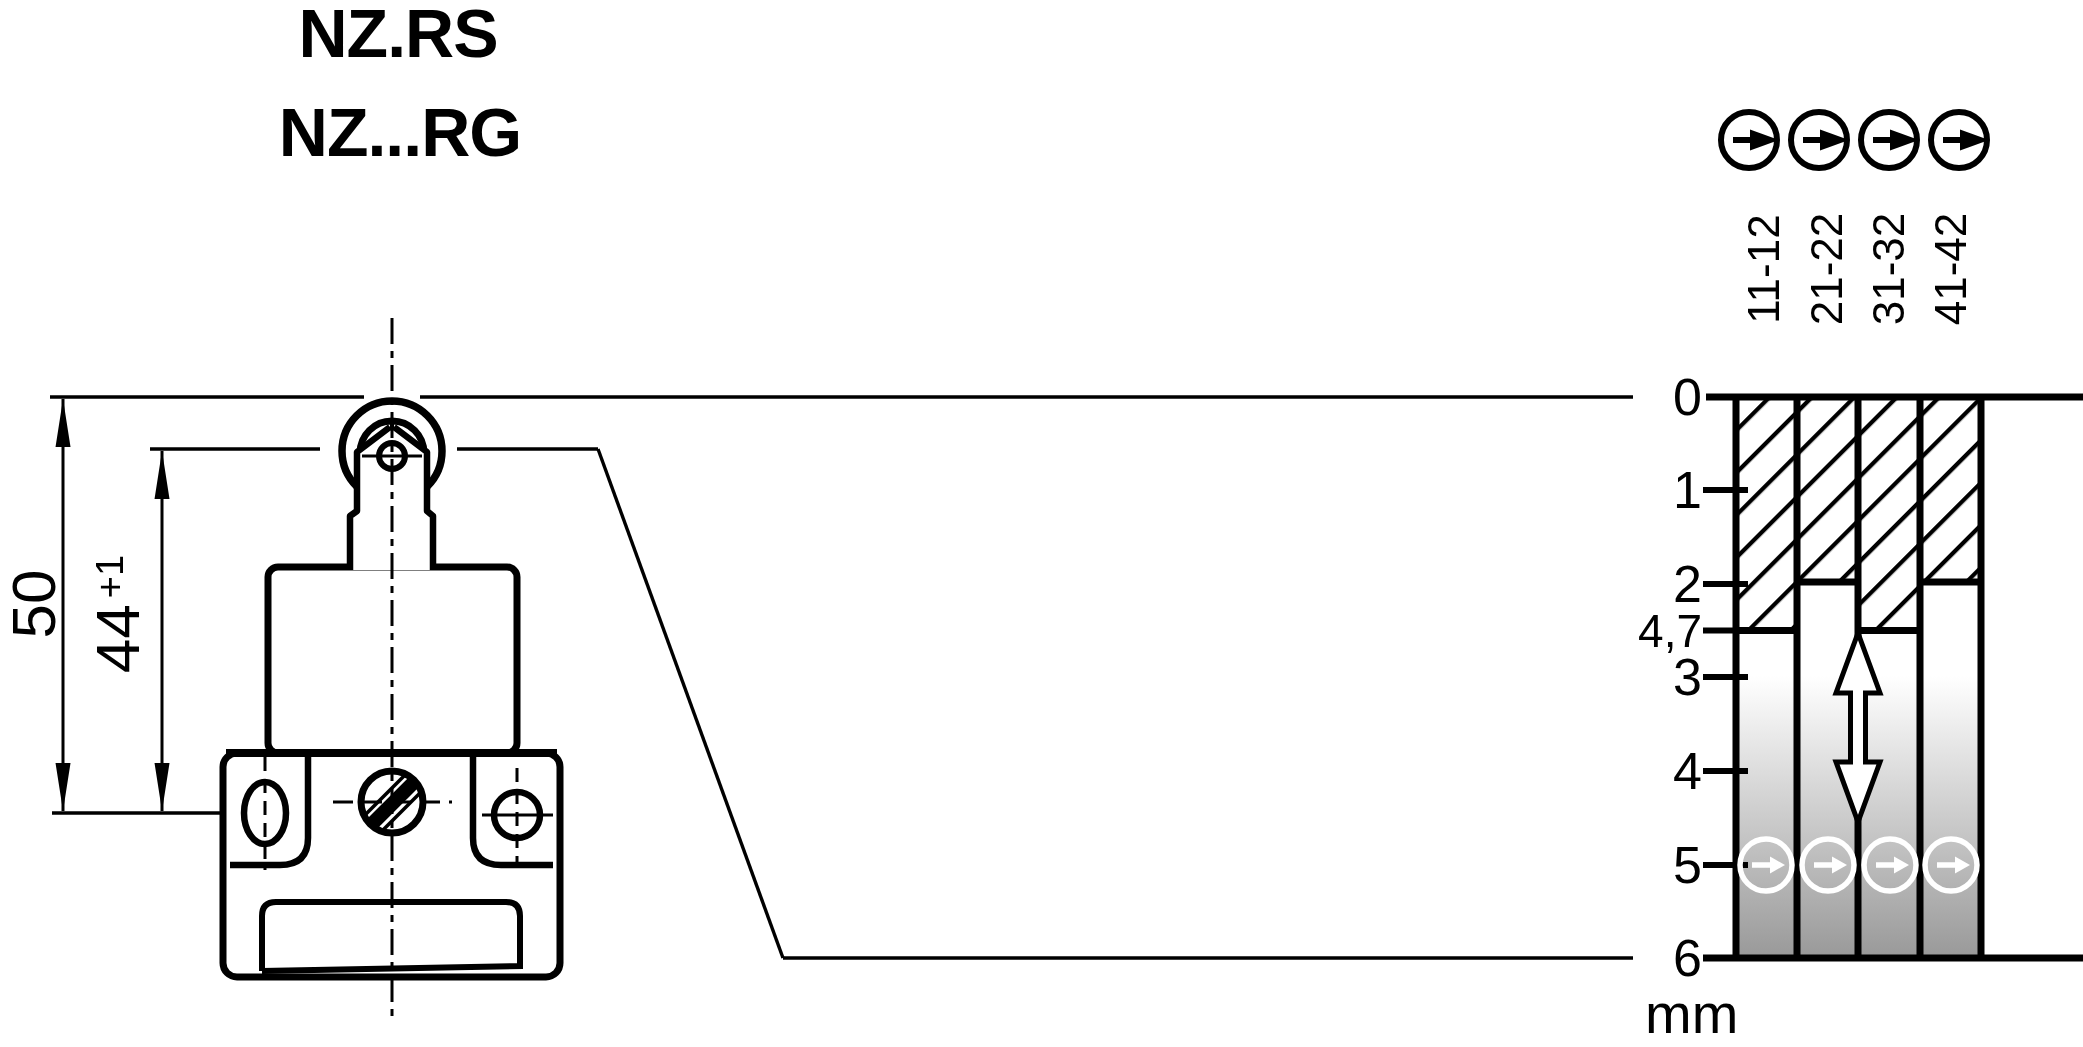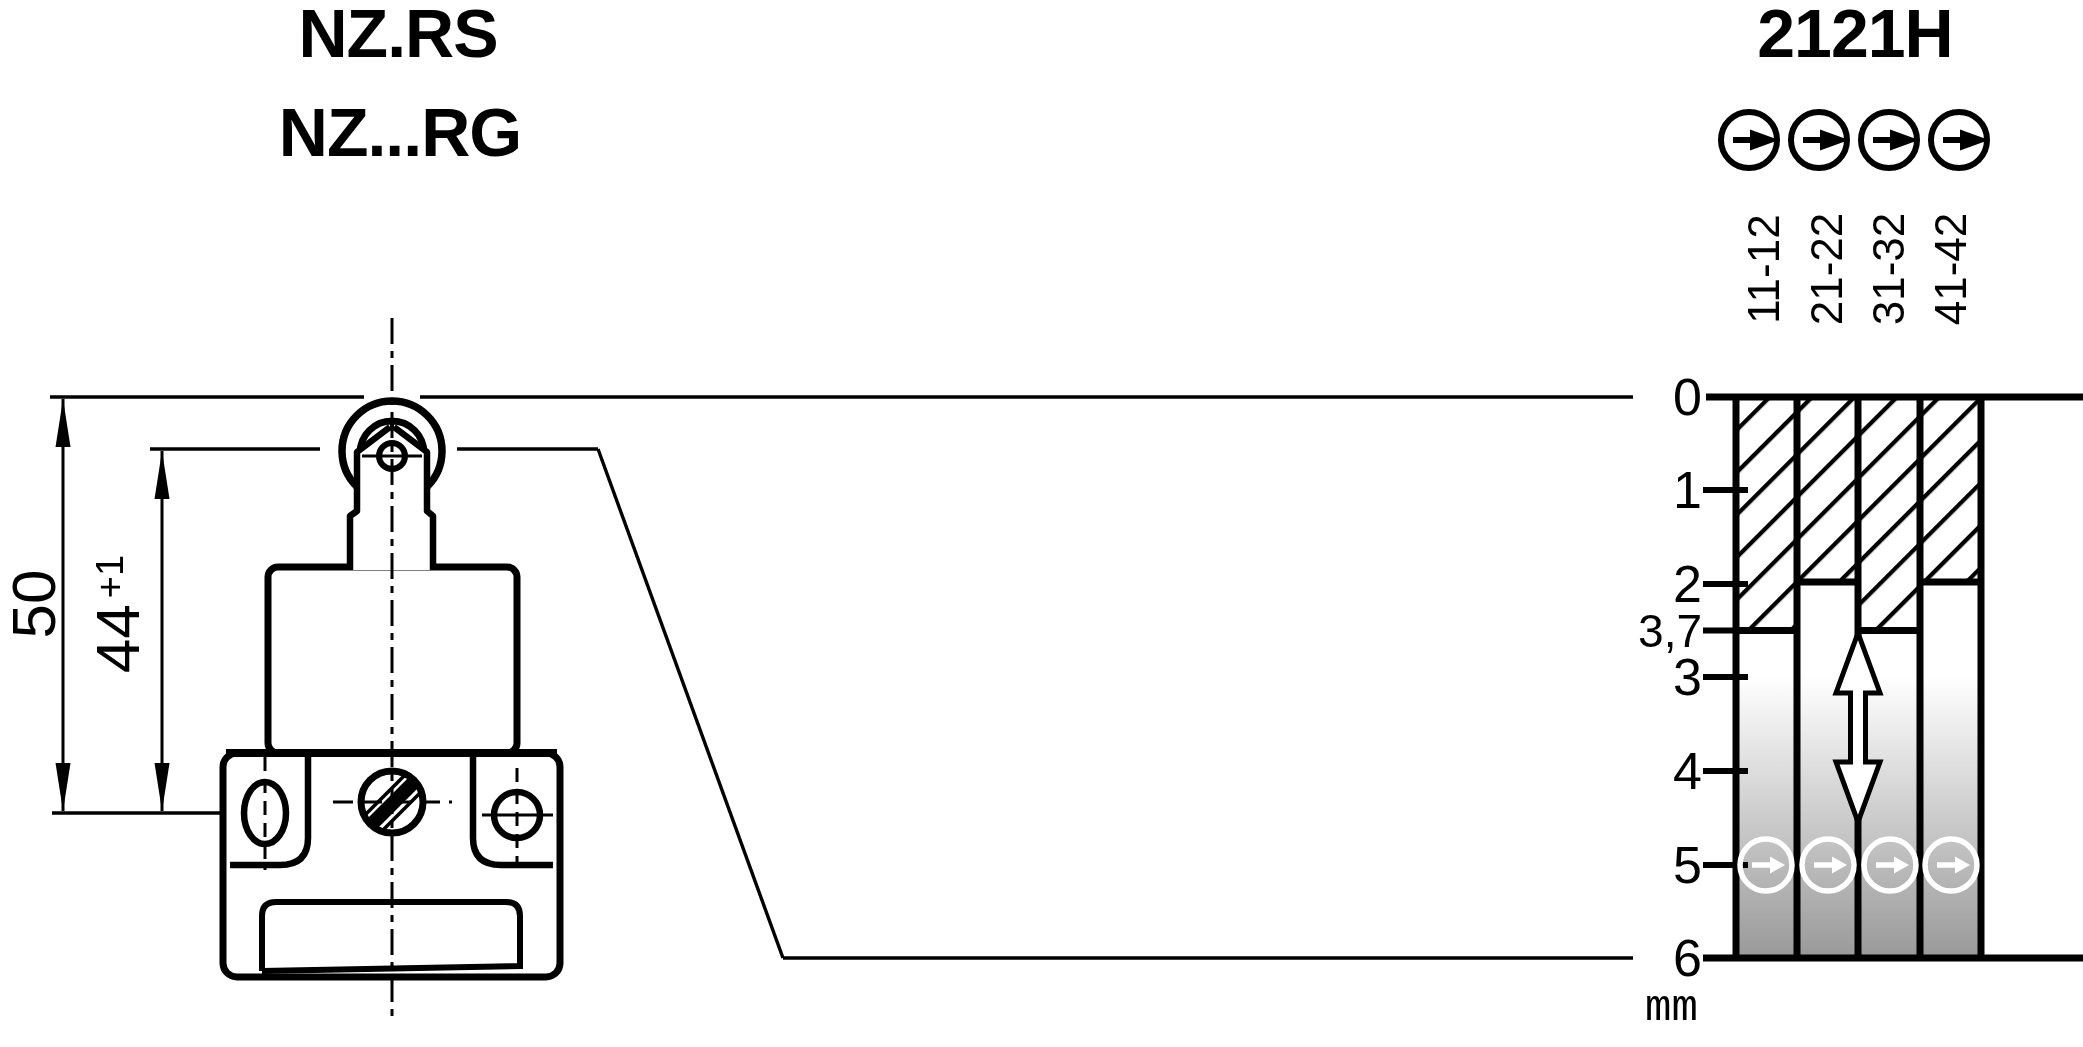--- a/index.html
+++ b/index.html
@@ -6,21 +6,21 @@
   body{width:2083px;height:1047px;font-family:"Liberation Sans","DejaVu Sans",sans-serif;color:#000;}
   #screen{position:relative;width:2083px;height:1047px;background:#fff;overflow:hidden;}
   #screen svg{position:absolute;left:0;top:0;}
   .lbl{position:absolute;white-space:nowrap;line-height:1;}
   .ctr{transform:translate(-50%,-50%);}
   .rot{transform:translate(-50%,-50%) rotate(-90deg);}
   .title{font-weight:bold;font-size:68px;letter-spacing:-1px;}
   .scale-num{font-size:52px;text-align:right;}
   .scale-num.small{font-size:46px;}
   .contact-lbl{font-size:44px;}
-  .unit-lbl{font-size:44px;font-family:Liberation Mono, monospace;}
+  .unit-lbl{font-size:56px;}
   .dim-lbl{font-size:62px;}
   .dim-sup{font-size:38px;position:relative;top:-16px;margin-left:6px;}
 </style>
 </head>
 <body>
 
 <div id="screen">
 
 <svg width="2083" height="1047" viewBox="0 0 2083 1047">
   <defs>
@@ -180,31 +180,30 @@
         <circle cx="1959" cy="140" r="28" fill="none" stroke-width="6"></circle>
         <line x1="1943" y1="140" x2="1962" y2="140" stroke-width="6"></line>
         <polygon points="1989,140 1960,129.5 1960,150.5" stroke="none"></polygon>
       </g>
     </g>
   </g>
 </svg>
 
 <div class="lbl ctr title" style="left:398px;top:33px;">NZ.RS</div>
 <div class="lbl ctr title" style="left:400px;top:132px;">NZ...RG</div>
-<div class="lbl ctr title" style="left:1855px;top:33px;">2121H</div>
 
 <div class="lbl rot contact-lbl" style="left:1764px;top:269px;">11-12</div>
 <div class="lbl rot contact-lbl" style="left:1827px;top:269px;">21-22</div>
 <div class="lbl rot contact-lbl" style="left:1889px;top:269px;">31-32</div>
 <div class="lbl rot contact-lbl" style="left:1951px;top:269px;">41-42</div>
 
 <div class="lbl scale-num" style="right:381px;top:371px;">0</div>
 <div class="lbl scale-num" style="right:381px;top:464px;">1</div>
 <div class="lbl scale-num" style="right:381px;top:558px;">2</div>
-<div class="lbl scale-num small" style="right:381px;top:608px;">3,7</div>
+<div class="lbl scale-num small" style="right:381px;top:608px;">4,7</div>
 <div class="lbl scale-num" style="right:381px;top:651px;">3</div>
 <div class="lbl scale-num" style="right:381px;top:745px;">4</div>
 <div class="lbl scale-num" style="right:381px;top:839px;">5</div>
 <div class="lbl scale-num" style="right:381px;top:932px;">6</div>
 
 <div class="lbl unit-lbl" style="left:1645px;top:986px;">mm</div>
 
 <div class="lbl rot dim-lbl" style="left:34px;top:604px;">50</div>
 <div class="lbl rot dim-lbl" style="left:118px;top:614px;"><span>44</span><span class="dim-sup">+1</span></div>
 

